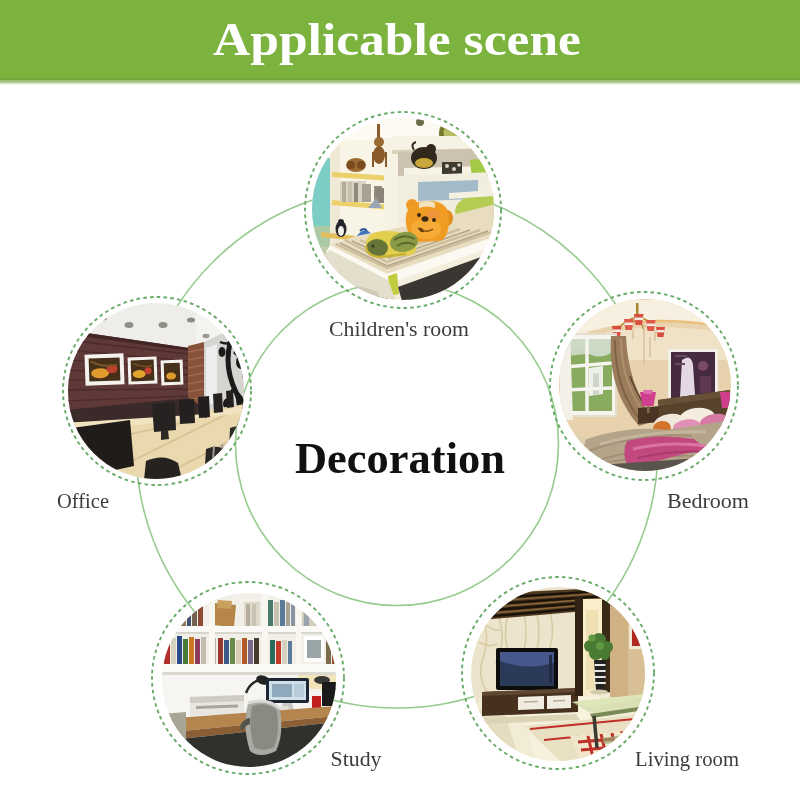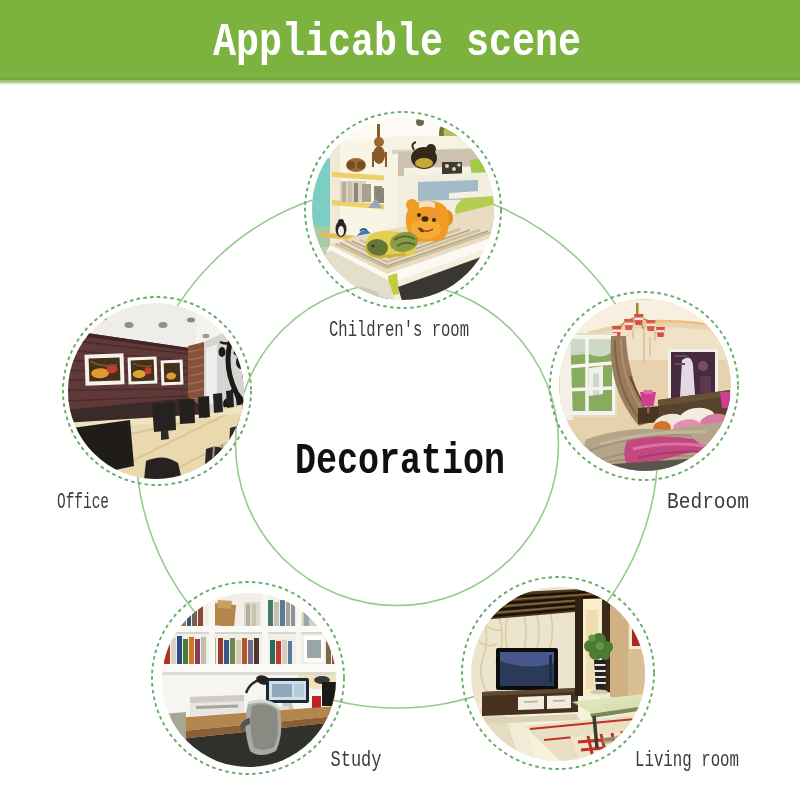--- a/index.html
+++ b/index.html
@@ -1,16 +1,16 @@
 <!DOCTYPE html>
 <html><head>
 <meta charset="utf-8">
 <style>
 html,body{margin:0;padding:0;background:#ffffff;}
-#page{position:relative;width:800px;height:800px;overflow:hidden;background:#ffffff;font-family:Liberation Mono, monospace;}
+#page{position:relative;width:800px;height:800px;overflow:hidden;background:#ffffff;font-family:Liberation Serif, serif;}
 svg{position:absolute;left:0;top:0;}
 </style>
 </head>
 <body>
 <div id="page">
 <svg width="800" height="800" viewBox="0 0 800 800">
 <defs>
 <linearGradient id="hdrfade" x1="0" y1="0" x2="0" y2="1">
 <stop offset="0" stop-color="#89ab56"></stop>
 <stop offset="1" stop-color="#ffffff"></stop>

